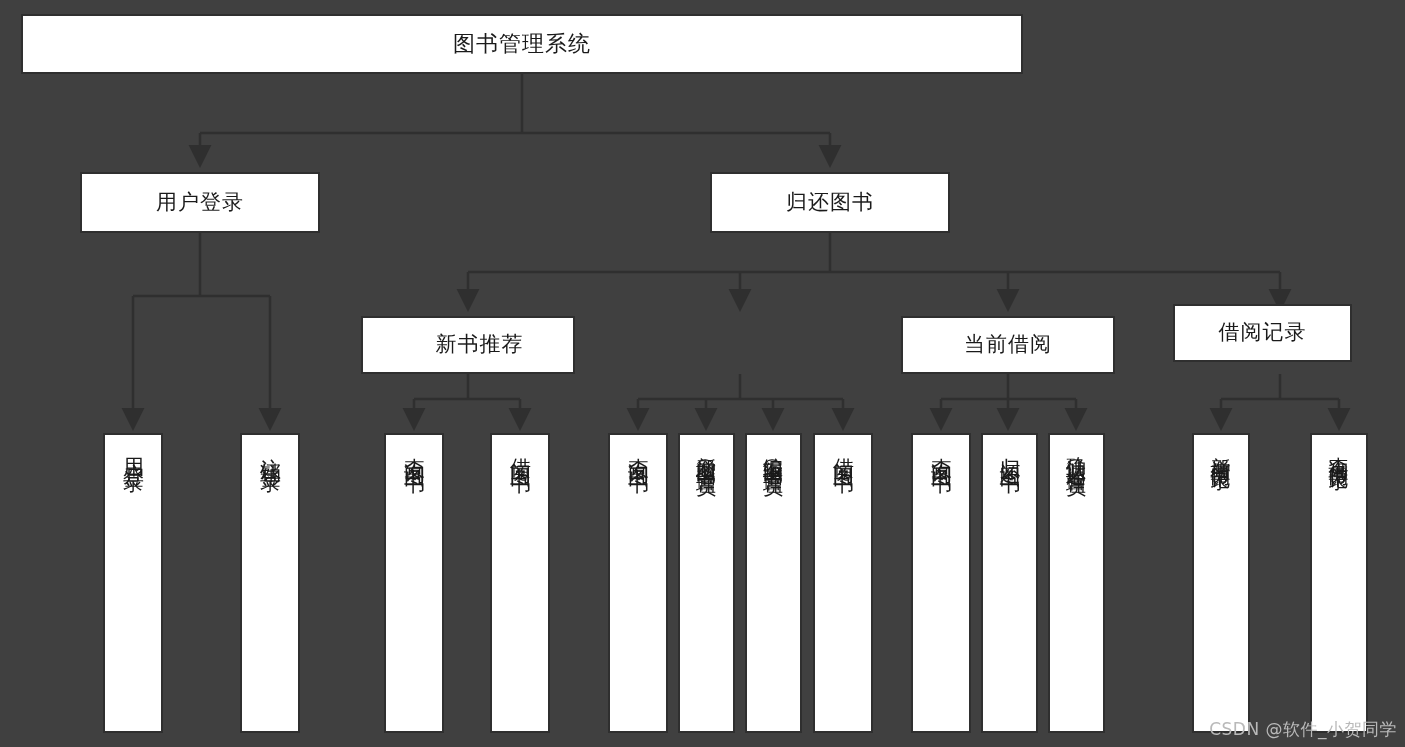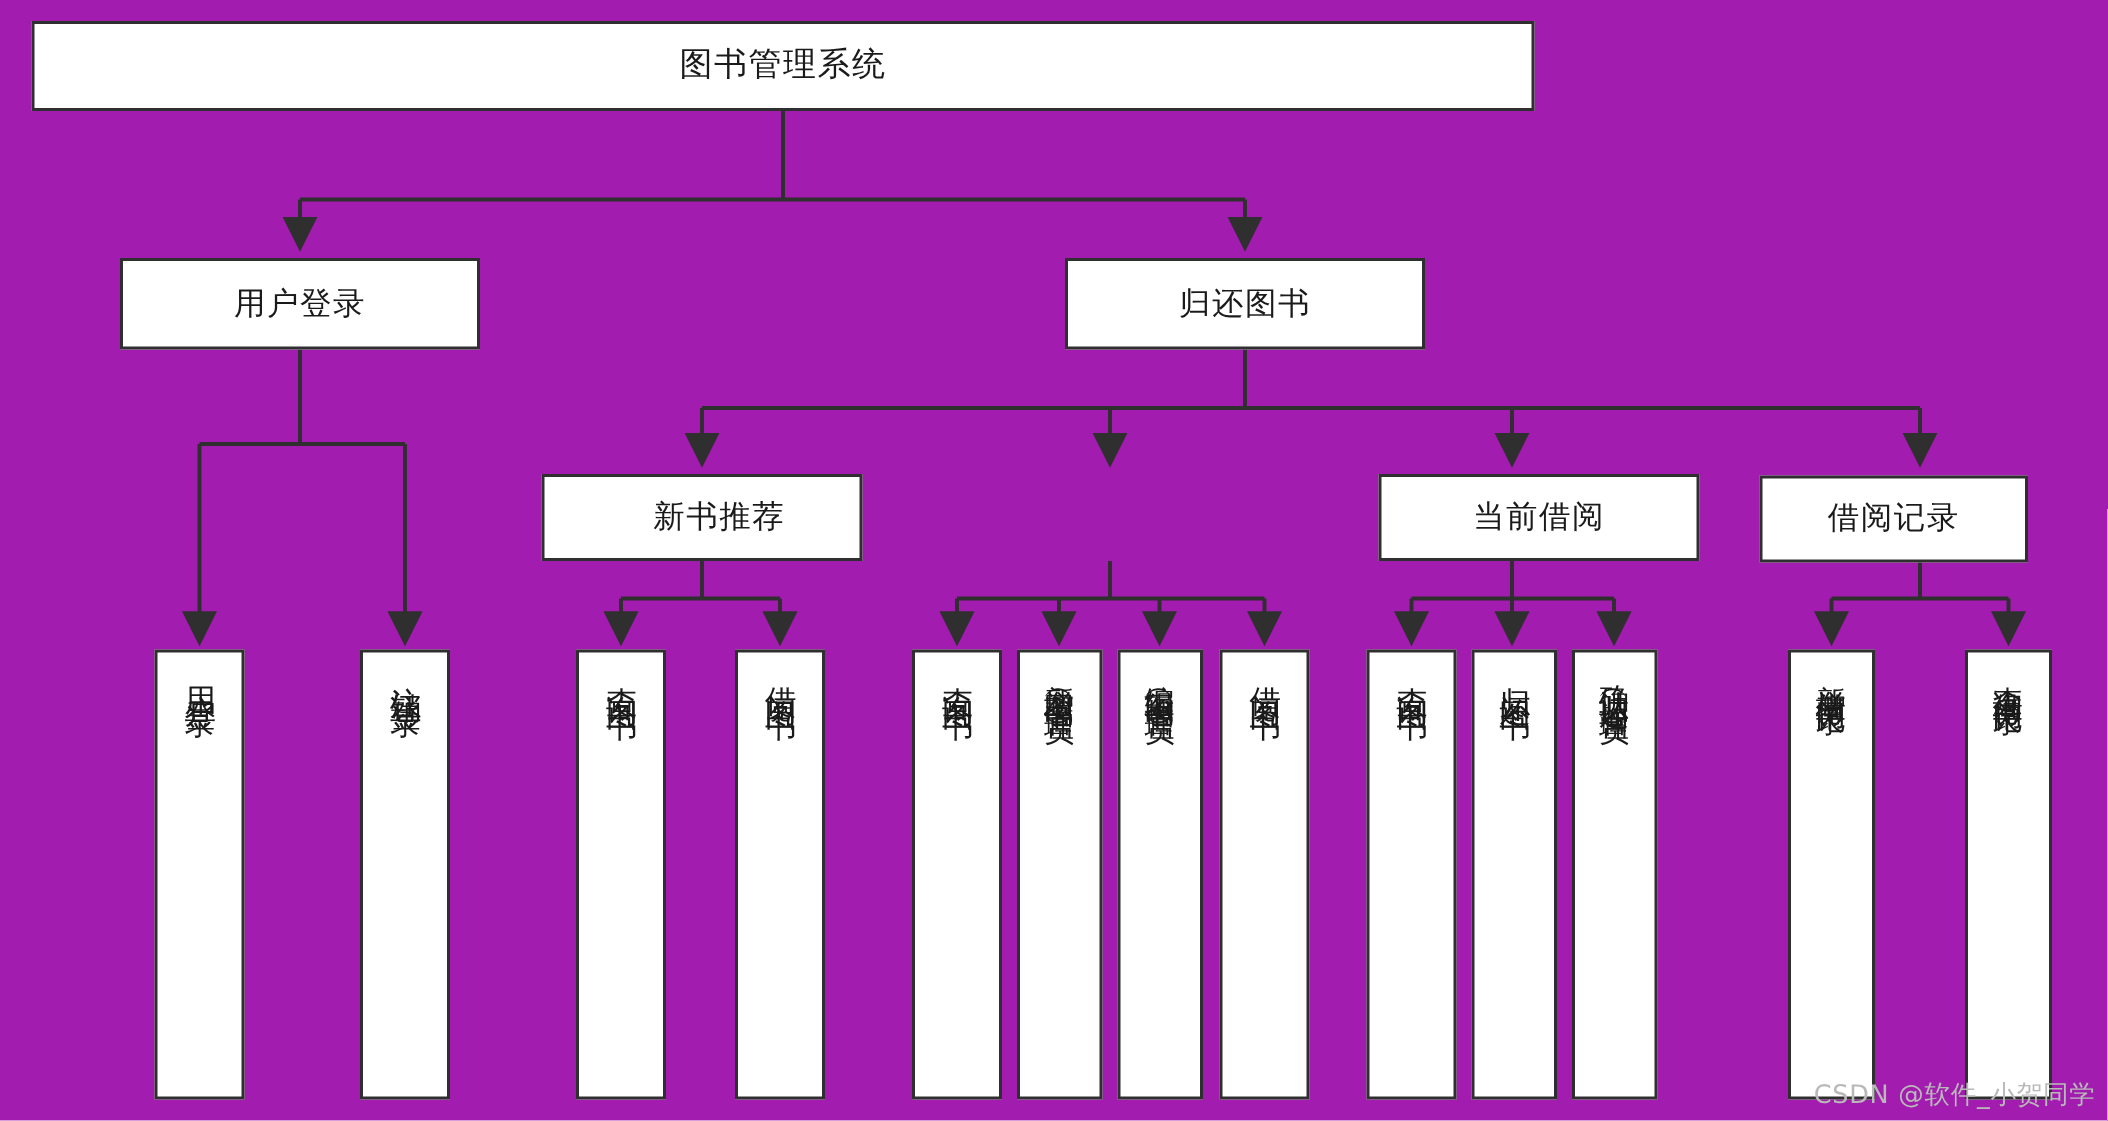--- a/index.html
+++ b/index.html
@@ -7,21 +7,21 @@
     padding: 0;
     background: #ffffff;
   }
   body {
     font-family: "DejaVu Sans", "Liberation Sans", sans-serif;
   }
   #canvas {
     position: relative;
     width: 1405px;
     height: 747px;
-    background: #a21caf;
+    background: #404040;
     overflow: hidden;
   }
   svg#edges {
     position: absolute;
     left: 0;
     top: 0;
     width: 1405px;
     height: 747px;
     pointer-events: none;
   }
@@ -138,24 +138,24 @@
   <div class="node horiz" style="left:80px; top:172px; width:240px; height:61px;">
     <span class="lbl">用户登录</span>
   </div>
   <div class="node horiz" style="left:710px; top:172px; width:240px; height:61px;">
     <span class="lbl">归还图书</span>
   </div>
 
   <div class="node horiz" style="left:361px; top:316px; width:214px; height:58px;padding-left:23px;">
     <span class="lbl">新书推荐</span>
   </div>
-  <div class="node horiz" style="left:901px; top:316px; width:214px; height:58px;margin-left:18px;">
+  <div class="node horiz" style="left:901px; top:316px; width:214px; height:58px;">
     <span class="lbl">当前借阅</span>
   </div>
-  <div class="node horiz" style="left:1173px; top:317px; width:179px; height:58px;">
+  <div class="node horiz" style="left:1173px; top:304px; width:179px; height:58px;">
     <span class="lbl">借阅记录</span>
   </div>
 
   <div class="node vert" style="left:103px; top:433px; width:60px; height:300px;">
     <span class="lbl">用户登录</span>
   </div>
   <div class="node vert" style="left:240px; top:433px; width:60px; height:300px;">
     <span class="lbl">注销登录</span>
   </div>
 

